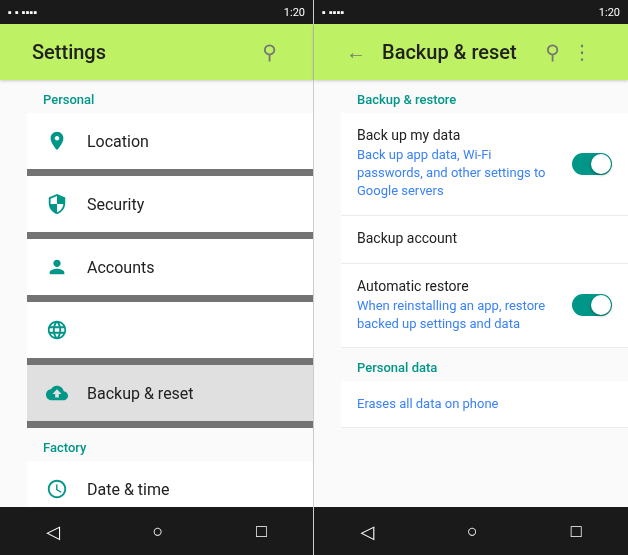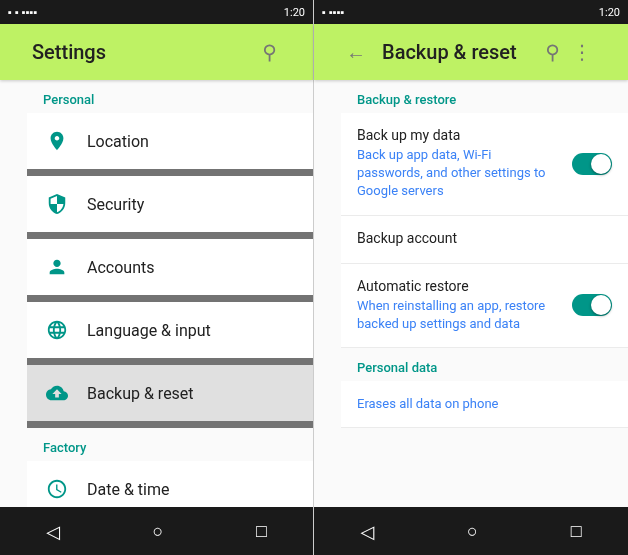--- a/index.html
+++ b/index.html
@@ -215,23 +215,20 @@
         <div class="list-item-title">Accounts</div>
       </div>
     </div>
 
     <div class="list-item">
       <div class="list-item-icon">
         <svg width="22" height="22" viewBox="0 0 24 24" fill="#009688">
           <path d="M11.99 2C6.47 2 2 6.48 2 12s4.47 10 9.99 10C17.52 22 22 17.52 22 12S17.52 2 11.99 2zm6.93 6h-2.95c-.32-1.25-.78-2.45-1.38-3.56 1.84.63 3.37 1.91 4.33 3.56zM12 4.04c.83 1.2 1.48 2.53 1.91 3.96h-3.82c.43-1.43 1.08-2.76 1.91-3.96zM4.26 14C4.1 13.36 4 12.69 4 12s.1-1.36.26-2h3.38c-.08.66-.14 1.32-.14 2 0 .68.06 1.34.14 2H4.26zm.82 2h2.95c.32 1.25.78 2.45 1.38 3.56-1.84-.63-3.37-1.9-4.33-3.56zm2.95-8H5.08c.96-1.66 2.49-2.93 4.33-3.56C8.81 5.55 8.35 6.75 8.03 8zM12 19.96c-.83-1.2-1.48-2.53-1.91-3.96h3.82c-.43 1.43-1.08 2.76-1.91 3.96zM14.34 14H9.66c-.09-.66-.16-1.32-.16-2 0-.68.07-1.35.16-2h4.68c.09.65.16 1.32.16 2 0 .68-.07 1.34-.16 2zm.25 5.56c.6-1.11 1.06-2.31 1.38-3.56h2.95c-.96 1.65-2.49 2.93-4.33 3.56zM16.36 14c.08-.66.14-1.32.14-2 0-.68-.06-1.34-.14-2h3.38c.16.64.26 1.31.26 2s-.1 1.36-.26 2h-3.38z"></path>
         </svg>
       </div>
-      <div class="list-item-content">
-        <div class="list-item-title">Language &amp; input</div>
-      </div>
     </div>
 
     <div class="list-item active-item">
       <div class="list-item-icon">
         <svg width="22" height="22" viewBox="0 0 24 24" fill="#009688">
           <path d="M19.35 10.04C18.67 6.59 15.64 4 12 4 9.11 4 6.6 5.64 5.35 8.04 2.34 8.36 0 10.91 0 14c0 3.31 2.69 6 6 6h13c2.76 0 5-2.24 5-5 0-2.64-2.05-4.78-4.65-4.96zM14 13v4h-4v-4H7l5-5 5 5h-3z"></path>
         </svg>
       </div>
       <div class="list-item-content">
         <div class="list-item-title">Backup &amp; reset</div>

